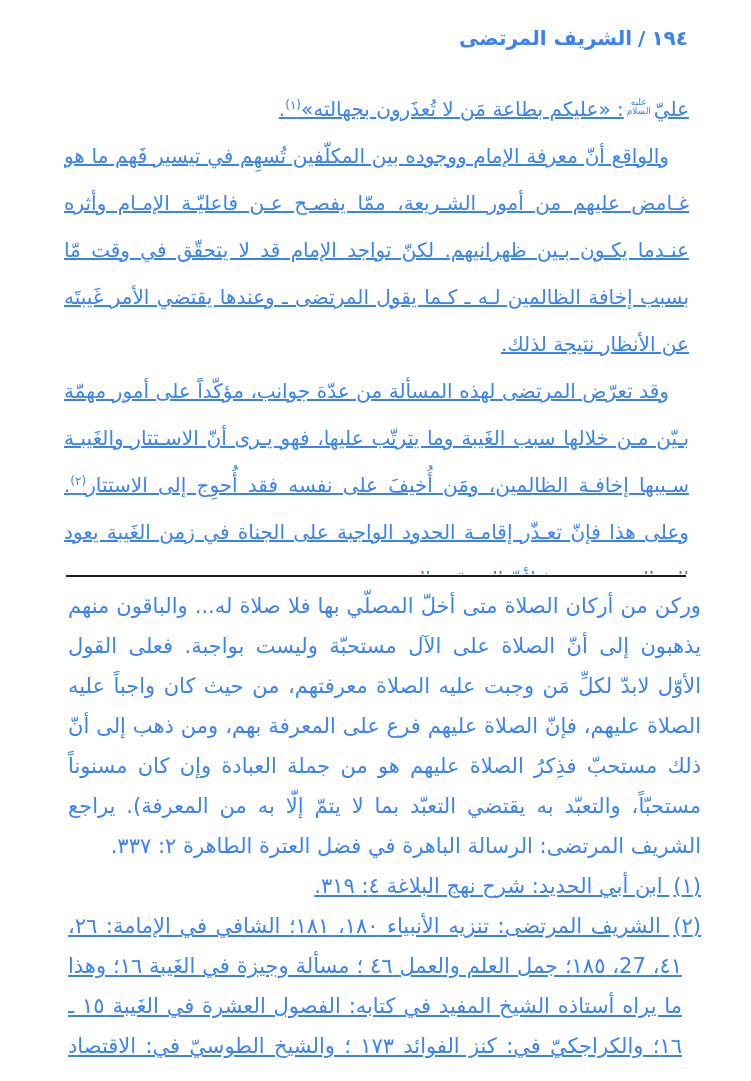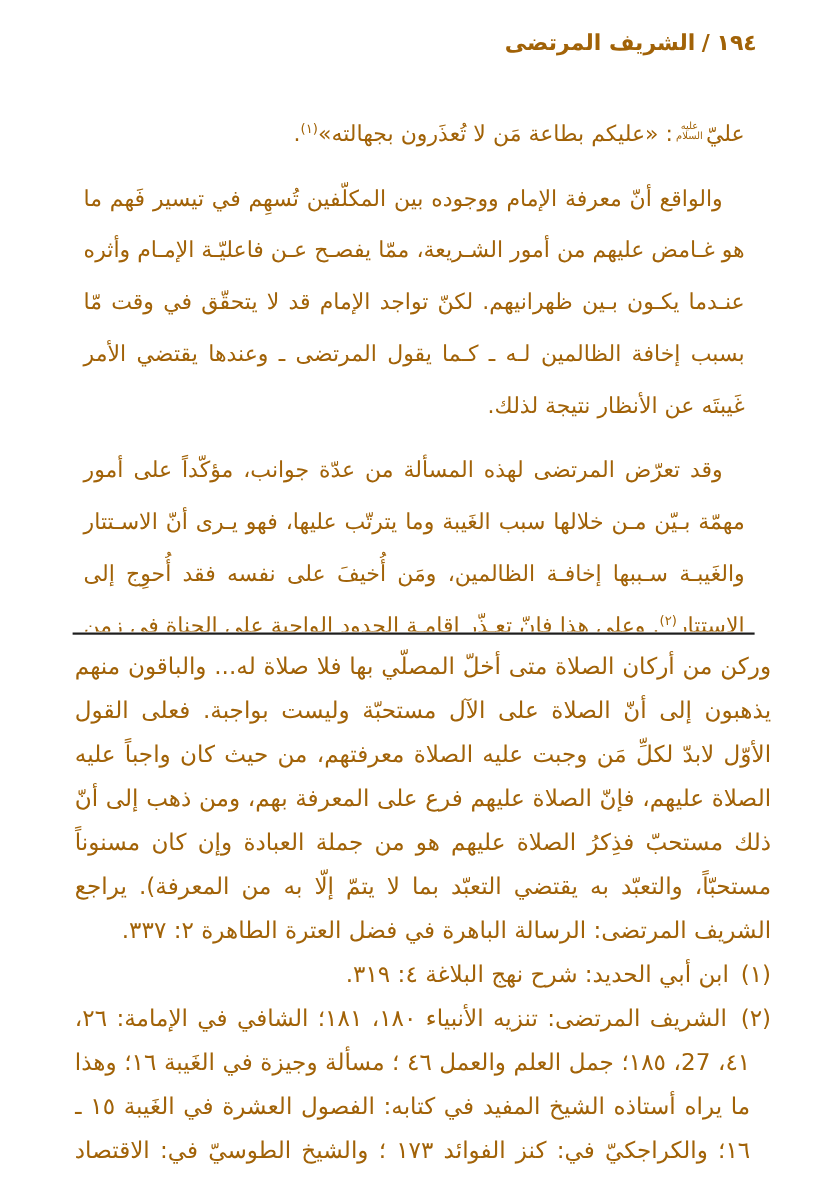--- a/index.html
+++ b/index.html
@@ -3,39 +3,39 @@
 <meta charset="utf-8">
 <style>
   html,body { margin:0; padding:0; background:#888; }
   .page {
     position:relative;
     width:751px; height:1081px;
     margin:0 auto;
     background:#ffffff;
     direction:rtl;
     font-family:"DejaVu Sans", sans-serif;
-    color:#a16207;
+    color:#3b82f6;
     overflow:hidden;
   }
   
   .header {
     position:absolute; top:26px; right:63px; left:65px;
     text-align:right;
     font-size:20px; font-weight:bold;
     letter-spacing:0;
   }
   .header .sep { padding:0 6px; font-weight:bold; }
   
   .body-text {
     position:absolute; top:86px; right:62px; left:64px;
     height:488px; overflow:hidden;
     font-size:20px; line-height:47px;
     text-align:justify;
   }
-  .body-text p { margin:12px; }
+  .body-text p { margin:0;text-decoration:underline; }
   .body-text p.indented { text-indent:20px; }
   sup.fn-ref {
     font-size:12px; line-height:0; vertical-align:7px;
     letter-spacing:-1px;
   }
   .honorific {
     display:inline-block;
     width:28px;
     font-size:9px; line-height:9px;
     text-align:center;
@@ -49,21 +49,21 @@
     height:0; border-top:2px solid #1d1d1d;
   }
   
   .footnotes {
     position:absolute; top:586px; right:50px; left:68px;
     height:478px; overflow:hidden;
     font-size:21px; line-height:40px;
     text-align:justify;
   }
   .footnotes p { margin:0; }
-  .footnotes p.fn-item { padding-right:19px; text-indent:-19px; }
+  .footnotes p.fn-item { padding-right:19px; text-indent:-19px;text-decoration:underline; }
   .fn-marker { padding-left:4px; }
 </style>
 </head>
 <body>
 
 <div class="page">
 
   <div class="header">
     <span>١٩٤</span><span class="sep">/</span><span>الشريف المرتضى</span>
   </div>

